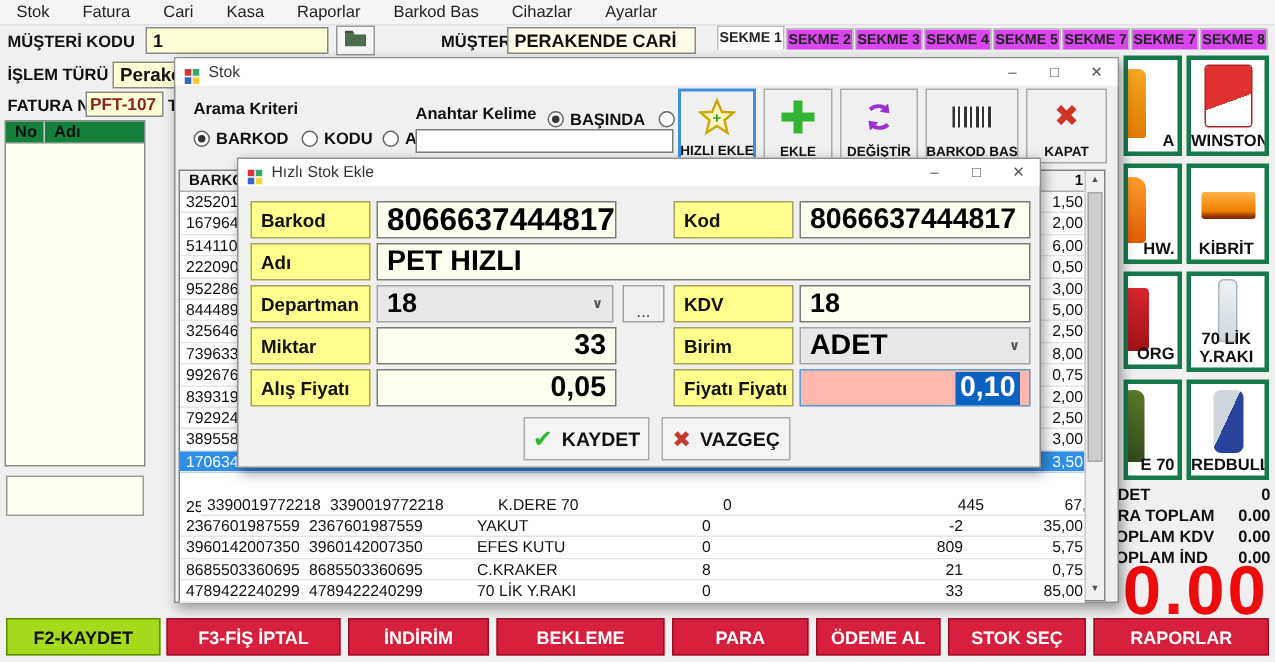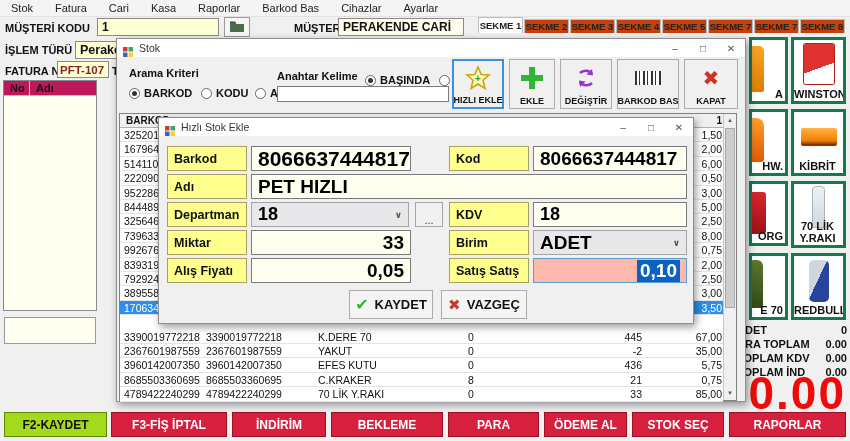--- a/index.html
+++ b/index.html
@@ -8,38 +8,38 @@
   .abs { position:absolute; }
 
   
   .menubar { left:0; top:0; width:850px; height:17px; background:#f4f4f4; border-bottom:1px solid #e2e2e2; display:flex; align-items:center; }
   .menubar .mitem { font-size:11px; color:#222; padding:0 11px; cursor:default; }
 
   .lbl { font-size:11px; font-weight:bold; color:#111; white-space:nowrap; }
   .fld { border:1px solid #8a8a8a; background:#ffffd6; font-weight:bold; font-size:12px; color:#111; padding:0 4px; display:flex; align-items:center; overflow:hidden; white-space:nowrap; }
 
   .tabstrip { display:flex; }
-  .tab { width:45px; height:14px; font-size:9.5px; font-weight:bold; color:#222; background:#c2410c; border:1px solid #bdbdbd; border-bottom:none; display:flex; align-items:center; justify-content:center; margin-left:1px; white-space:nowrap; }
+  .tab { width:45px; height:14px; font-size:9.5px; font-weight:bold; color:#222; background:#d946ef; border:1px solid #bdbdbd; border-bottom:none; display:flex; align-items:center; justify-content:center; margin-left:1px; white-space:nowrap; }
   .tab.active { background:#fff; height:16px; margin-top:-2px; }
 
   .pcell { background:#fff; border:3px solid #15794b; overflow:hidden; }
   .pcell .pimg { position:absolute; }
   .pcell .plabel { position:absolute; left:0; right:2px; bottom:1px; text-align:right; font-size:11px; font-weight:bold; color:#111; white-space:pre-line; line-height:12px; }
   .pcell.full .plabel { text-align:center; }
 
   .totrow { display:flex; justify-content:space-between; height:14px; align-items:center; }
   .totrow .tl { font-size:11px; font-weight:bold; color:#111; }
   .totrow .tv { font-size:11px; font-weight:bold; color:#111; }
   .bigtotal { font-size:46px; font-weight:bold; color:#ee0b0b; text-align:right; letter-spacing:2px; line-height:46px; }
 
   .abtn { position:absolute; top:412px; height:25px; background:#d6203e; border:1px solid #9c1026; color:#fff; font-weight:bold; font-size:12px; display:flex; align-items:center; justify-content:center; cursor:pointer; white-space:nowrap; }
   .abtn.lime { background:#a4da1b; border-color:#5d8a00; color:#111; }
 
   .salelist { background:#fffff2; border:1px solid #8a8a8a; }
-  .salelist .slhead { height:15px; background:#be185d; border-bottom:1px solid #bdbdbd; display:flex; font-size:11px; font-weight:bold; color:#111; }
+  .salelist .slhead { height:15px; background:#15803d; border-bottom:1px solid #bdbdbd; display:flex; font-size:11px; font-weight:bold; color:#111; }
   .memo { background:#fffff2; border:1px solid #9a9a9a; }
 
   
   .win { position:absolute; background:#f0f0f0; border:1px solid #8f8f8f; box-shadow:2px 3px 8px rgba(0,0,0,.4); }
   .titlebar { height:18px; background:#fff; display:flex; align-items:center; padding-left:6px; }
   .titlebar .ticon { width:10px; height:10px; margin-right:6px; display:inline-block; }
   .titlebar .ttext { font-size:10.5px; color:#333; }
   .wctrls { margin-left:auto; display:flex; }
   .wctrl { width:28px; height:18px; font-size:10px; color:#555; display:flex; align-items:center; justify-content:center; cursor:pointer; }
 
@@ -320,42 +320,42 @@
           <span class="c6">3,00</span>
         </div>
         <div class="trow sel" style="top: 186.8px;">
           <span class="c1">1706341</span>
           <span class="c6">3,50</span>
         </div>
         <div class="trow" style="top: 217px; padding-left: 32px;">
           <span class="c1">2500070</span>
           <span class="c6">40,00</span>
         </div>
-        <div class="trow" style="top: 215.6px;">
+        <div class="trow" style="top: 215.6px; margin-left: 14px;">
           <span class="c1">3390019772218</span>
           <span class="c2">3390019772218</span>
           <span class="c3">K.DERE 70</span>
           <span class="c4">0</span>
           <span class="c5">445</span>
           <span class="c6">67,00</span>
         </div>
         <div class="trow" style="top: 230px;">
           <span class="c1">2367601987559</span>
           <span class="c2">2367601987559</span>
           <span class="c3">YAKUT</span>
           <span class="c4">0</span>
           <span class="c5">-2</span>
           <span class="c6">35,00</span>
         </div>
         <div class="trow" style="top: 244.4px;">
           <span class="c1">3960142007350</span>
           <span class="c2">3960142007350</span>
           <span class="c3">EFES KUTU</span>
           <span class="c4">0</span>
-          <span class="c5">436</span>
+          <span class="c5">809</span>
           <span class="c6">5,75</span>
         </div>
         <div class="trow" style="top: 258.8px;">
           <span class="c1">8685503360695</span>
           <span class="c2">8685503360695</span>
           <span class="c3">C.KRAKER</span>
           <span class="c4">8</span>
           <span class="c5">21</span>
           <span class="c6">0,75</span>
         </div>
@@ -369,21 +369,21 @@
         </div>
       </div>
     <div class="vscroll">
       <div class="sa" style="top:0;">▲</div>
       <div class="thumb" style="top:14px;height:180px;"></div>
       <div class="sa" style="bottom:0;">▼</div>
     </div>
   </div>
 </div>
 
-<div class="win" style="left:158px;top:105px;width:536px;height:207px;z-index:20;margin-top:12px;">
+<div class="win" style="left:158px;top:105px;width:536px;height:207px;z-index:20;">
   <div class="titlebar">
     <span class="ticon"><svg width="10" height="10">
           <rect width="4.5" height="4.5" fill="#d33"></rect>
           <rect x="5.5" width="4.5" height="4.5" fill="#3a6"></rect>
           <rect y="5.5" width="4.5" height="4.5" fill="#36c"></rect>
           <rect x="5.5" y="5.5" width="4.5" height="4.5" fill="#fc3"></rect>
         </svg></span>
     <span class="ttext">Hızlı Stok Ekle</span>
     <span class="wctrls">
       <span class="wctrl">–</span>
@@ -412,21 +412,21 @@
   <div class="qlabel" style="left:8px;top:112px;">Miktar</div>
   <div class="qinput num" style="left:92px;top:112px;width:160px;font-size:19px;">33</div>
   <div class="qlabel" style="left:290px;top:112px;text-align:right;">Birim</div>
   <div class="qdrop" style="left:374px;top:112px;width:154px;font-size:19px;">
       <span>ADET</span>
       <span class="darr">∨</span>
     </div>
 
   <div class="qlabel" style="left:8px;top:140px;">Alış Fiyatı</div>
   <div class="qinput num" style="left:92px;top:140px;width:160px;font-size:19px;">0,05</div>
-  <div class="qlabel" style="left:290px;top:140px;">Satış Satış</div>
+  <div class="qlabel" style="left:290px;top:140px;">Fiyatı Fiyatı</div>
   <div class="qinput pink" style="left:374px;top:140px;width:154px;font-size:19px;">
       <span class="selblue">0,10</span>
     </div>
 
   <div class="qbtn" style="left:190px;top:172px;width:84px;">
     <span style="color:#2db82d;font-size:16px;">✔</span>
     <span>KAYDET</span>
   </div>
   <div class="qbtn" style="left:282px;top:172px;width:86px;">
     <span style="color:#c4392b;font-size:15px;">✖</span>

